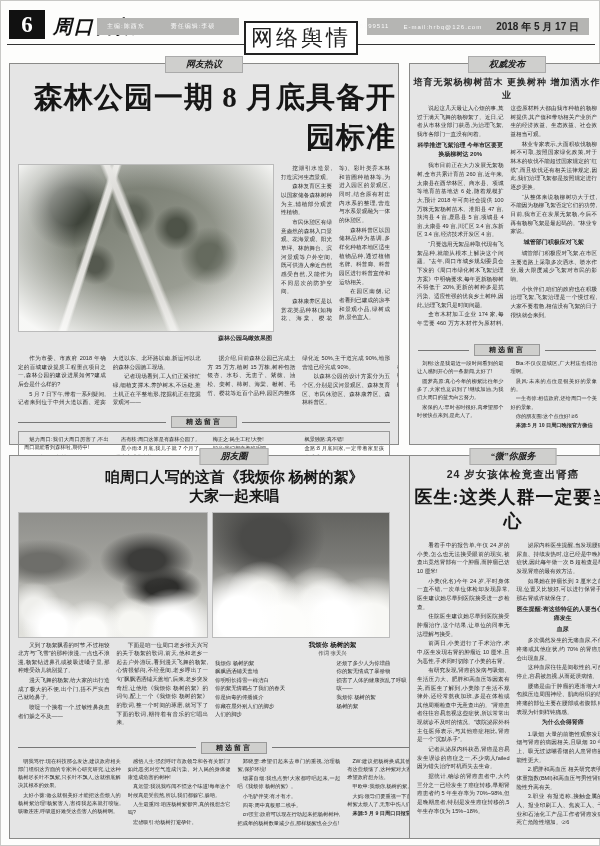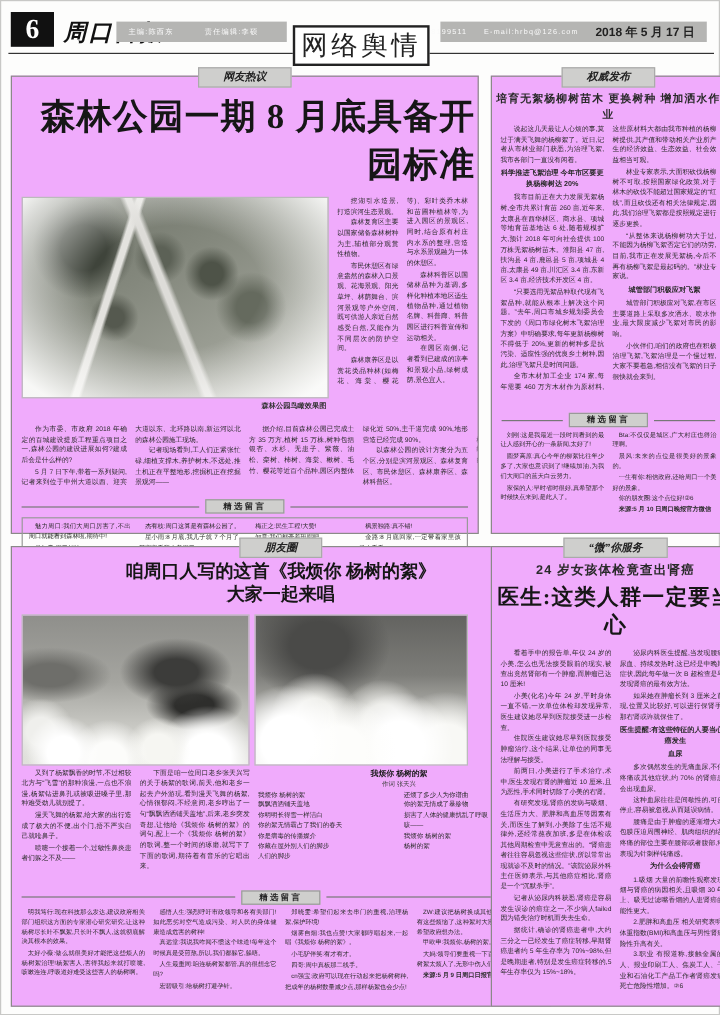--- a/index.html
+++ b/index.html
@@ -13,21 +13,21 @@
   .papername { position:absolute; left:52px; top:13px; font-family:"Liberation Serif","DejaVu Serif",serif; font-weight:bold; font-style:italic; font-size:19px; letter-spacing:2px; color:#111; }
   .graybar { position:absolute; top:17px; height:17px; background:#b5b5b3; display:flex; align-items:center; gap:26px; padding:0 10px; }
   .graybar.left { left:96px; width:142px; }
   .graybar.right { left:366px; width:222px; justify-content:flex-end; gap:14px; }
   .graybar .tiny { font-size:6px; color:#fafafa; letter-spacing:1px; white-space:nowrap; }
   .date { font-size:10px; font-weight:bold; color:#222; white-space:nowrap; }
   .section-box { position:absolute; left:243px; top:6px; width:114px; height:34px; background:#fff; border:2px solid #222; display:flex; align-items:center; justify-content:center; font-family:"Liberation Serif","DejaVu Serif",serif; font-size:22px; letter-spacing:3px; color:#222; z-index:3;margin-top:14px; }
   .mastrule { position:absolute; left:6px; right:6px; top:43px; border-top:1.5px solid #333; }
 
   
-  .abox { position:absolute; border:1px solid #8a8a88; background:#f0abfc; }
+  .abox { position:absolute; border:1px solid #8a8a88; background:#e5e5e5; }
   .tab { position:absolute; top:-8px; left:50%; transform:translateX(-50%); background:#cfcfcd; border:1px solid #aaa; padding:1px 20px; font-size:9px; font-weight:bold; font-style:italic; white-space:nowrap; z-index:2; color:#222; font-family:"Liberation Serif",serif; }
   .kicker { text-align:center; font-size:9px; font-weight:bold; color:#2a2a2a; margin-top:12px; letter-spacing:1px; }
   .headline { text-align:center; font-family:"Liberation Serif","DejaVu Serif",serif; font-weight:bold; color:#161616; }
   .h-forest { font-size:29px; margin:14px 2px 6px 2px; letter-spacing:1px;text-align:right; }
   .h-fly { font-size:17.5px; margin:3px 1px 6px 1px; }
   .h-song { font-size:15px; line-height:1.25; margin:12px 4px 6px 4px; }
   .h-doctor { font-size:18px; margin:3px 1px 6px 1px; letter-spacing:1px; }
 
   .bodytext { font-size:5.6px; line-height:1.55; text-align:justify; color:#2b2b2b; }
   .bodytext p { text-indent:2em; margin-bottom:1px; }

